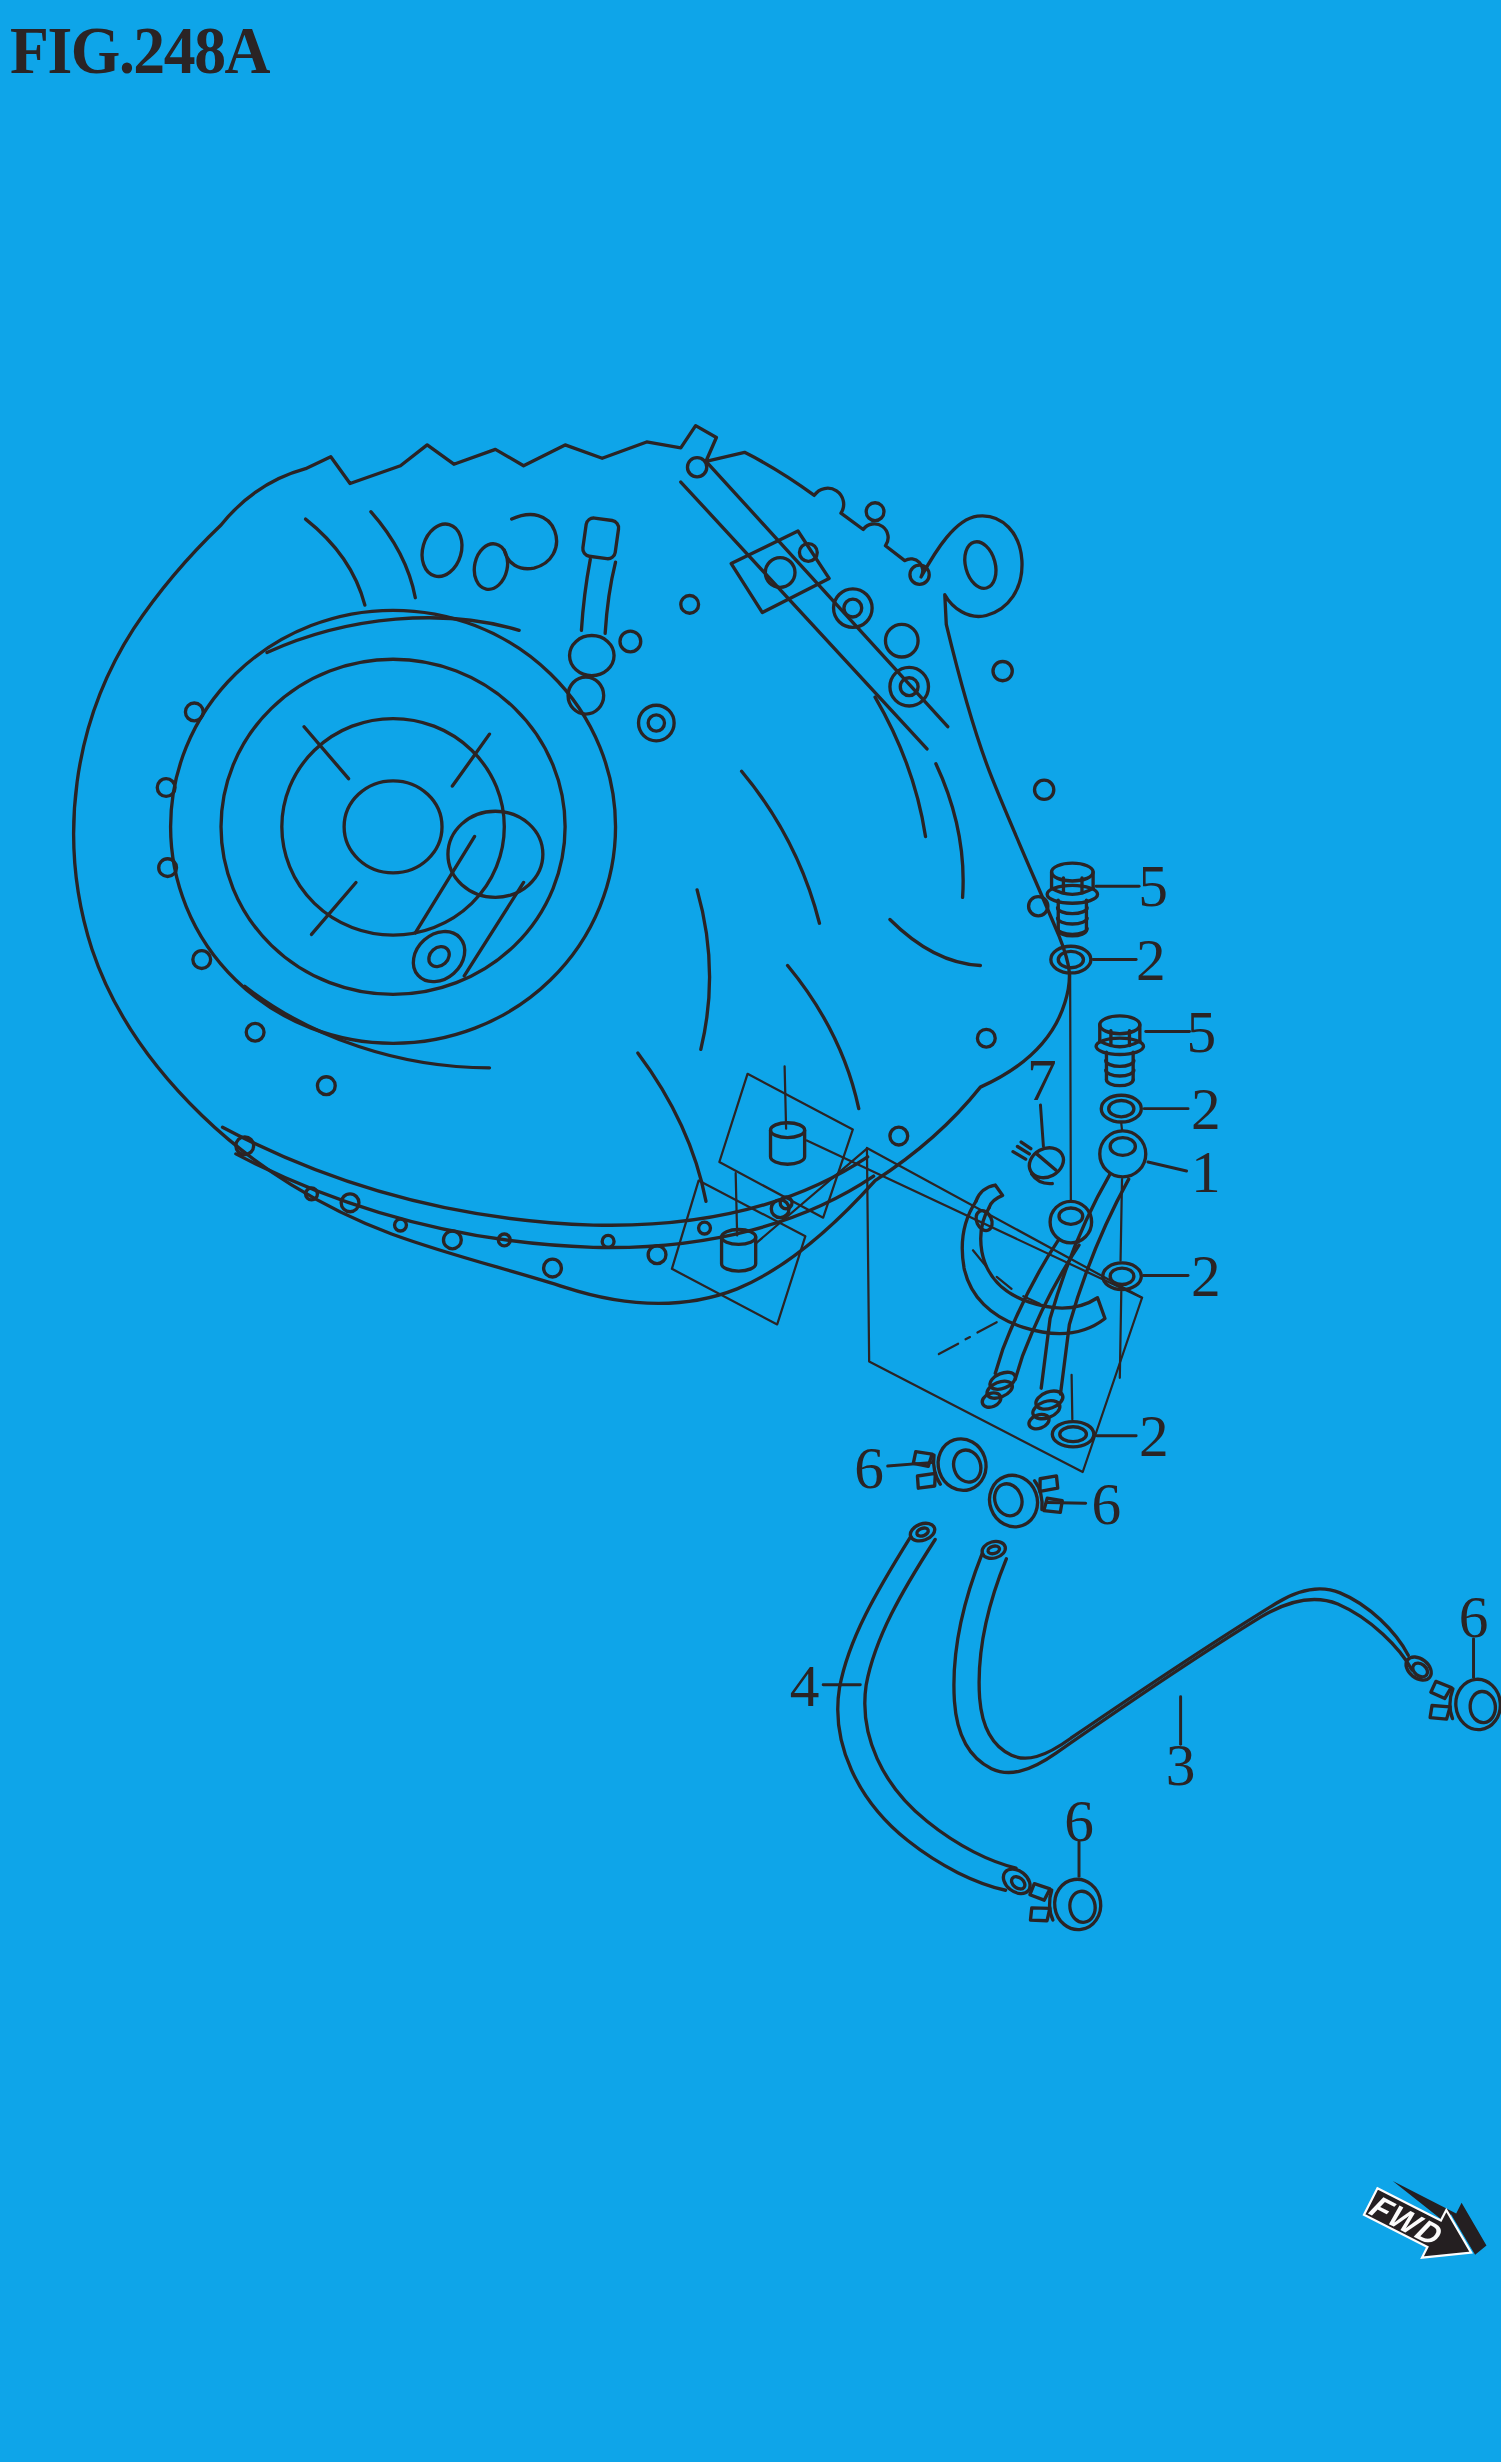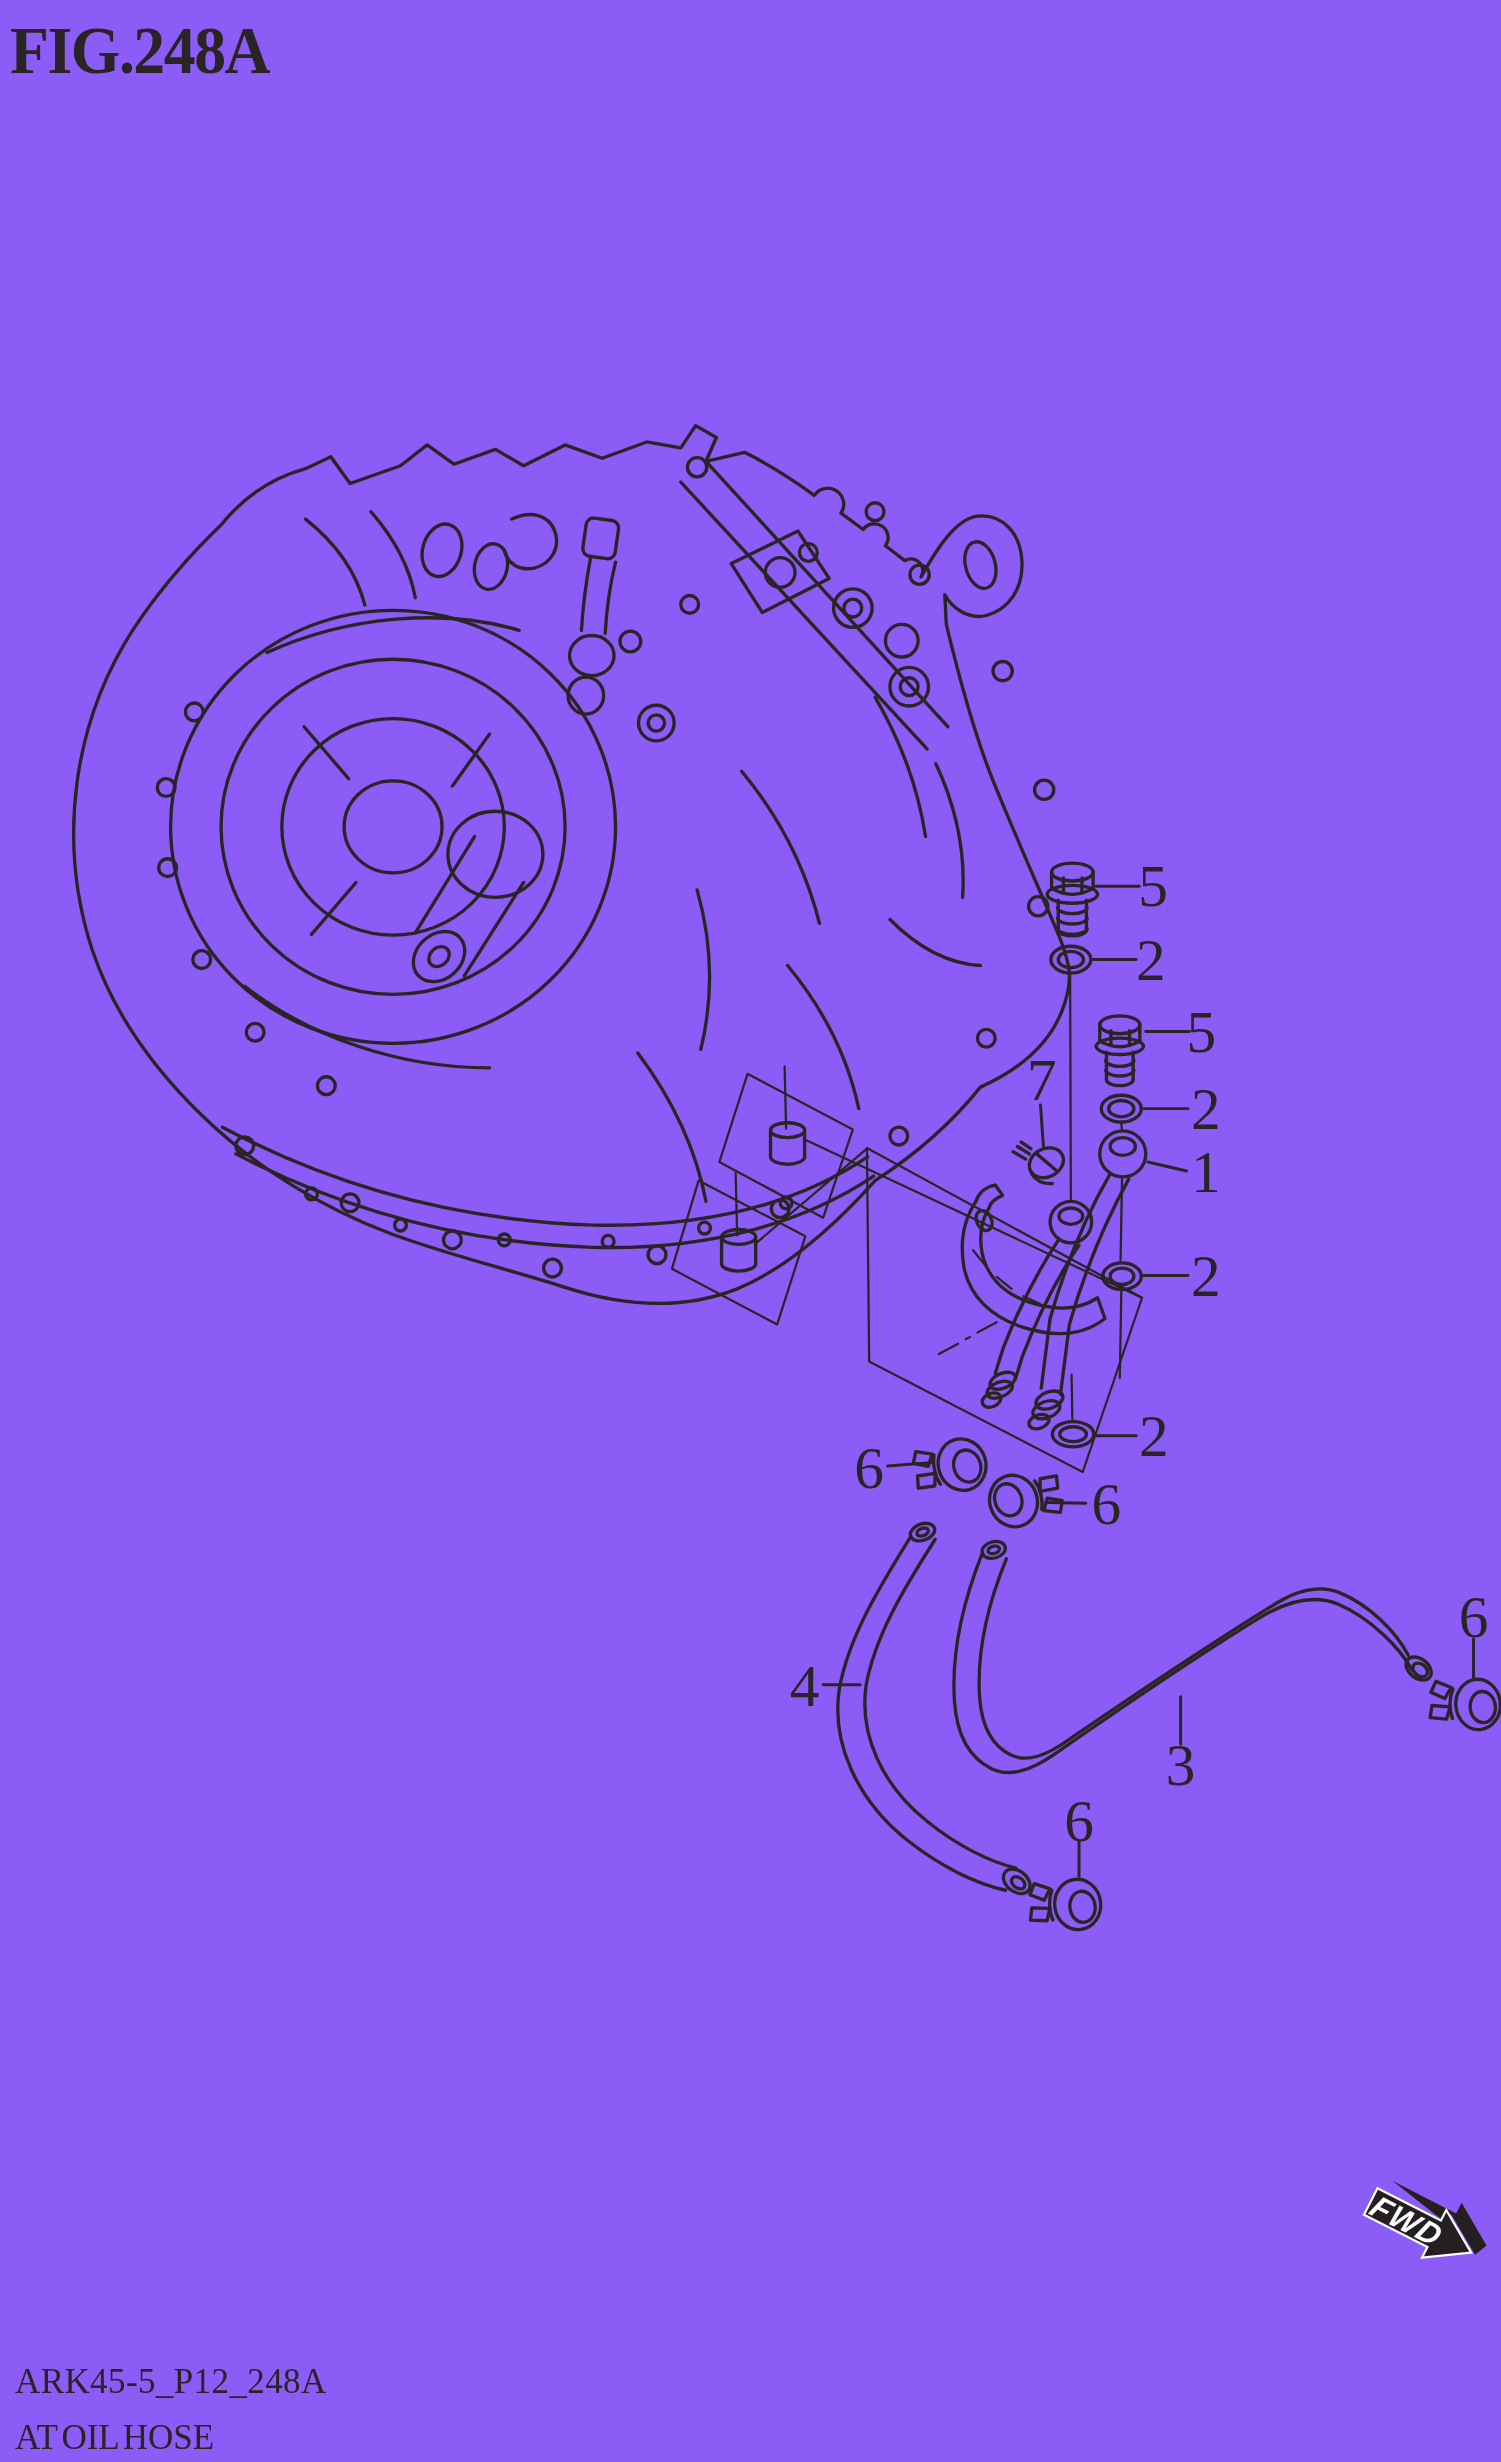--- a/index.html
+++ b/index.html
@@ -1,16 +1,16 @@
 <!DOCTYPE html>
 <html style="font-size:12px"><head>
 <meta charset="utf-8">
 <style>
   html,body{margin:0;padding:0;background:#e8e8e8;}
-  .page{position:relative;width:1501px;height:2462px;background:#8b5cf6;overflow:hidden;
+  .page{position:relative;width:1501px;height:2462px;background:#0ea5e9;overflow:hidden;
         font-family:"Liberation Serif",serif;color:#2a2425;}
   .title{position:absolute;left:10.4px;top:12px;font-size:67px;font-weight:600;
          letter-spacing:-1.5px;transform:scaleX(.95);transform-origin:left top;white-space:nowrap;}
   .footer{position:absolute;left:15px;top:2359px;line-height:1.3;}
   .footer .code{font-size:35px;letter-spacing:0.4px;}
   .footer .caption{font-size:35px;word-spacing:-4.5px;margin-top:10.4px;}
   svg{position:absolute;left:0;top:0;}
   .ln{stroke:#2a2425;fill:none;stroke-width:4.5;stroke-linecap:round;stroke-linejoin:round;}
   .thin{stroke:#2a2425;fill:none;stroke-width:3;stroke-linecap:round;stroke-linejoin:round;}
   .ldr{stroke:#2a2425;fill:none;stroke-width:4;stroke-linecap:round;}
@@ -345,19 +345,15 @@
       <text class="co" x="1455" y="2482">6</text>
     </g>
 
     <g transform="translate(1862,2942) rotate(27)">
       <path d="M 14,-8 L 110,-8 L 110,-24 L 166,12 L 158,30 L 104,-4 L 104,10 Z" fill="#241f21" stroke="none"></path>
       <path d="M 0,10 L 96,10 L 96,-6 L 152,30 L 96,66 L 96,50 L 0,50 Z" fill="#241f21" stroke="#fcfcfc" stroke-width="3"></path>
       <text class="fwdtxt" x="8" y="46" transform="skewX(-6)">FWD</text>
     </g>
   </svg>
 
-  <div class="footer">
-    <div class="code">ARK45-5_P12_248A</div>
-    <div class="caption">AT OIL HOSE</div>
-  </div>
 
 </div>
 
 
 </body></html>

